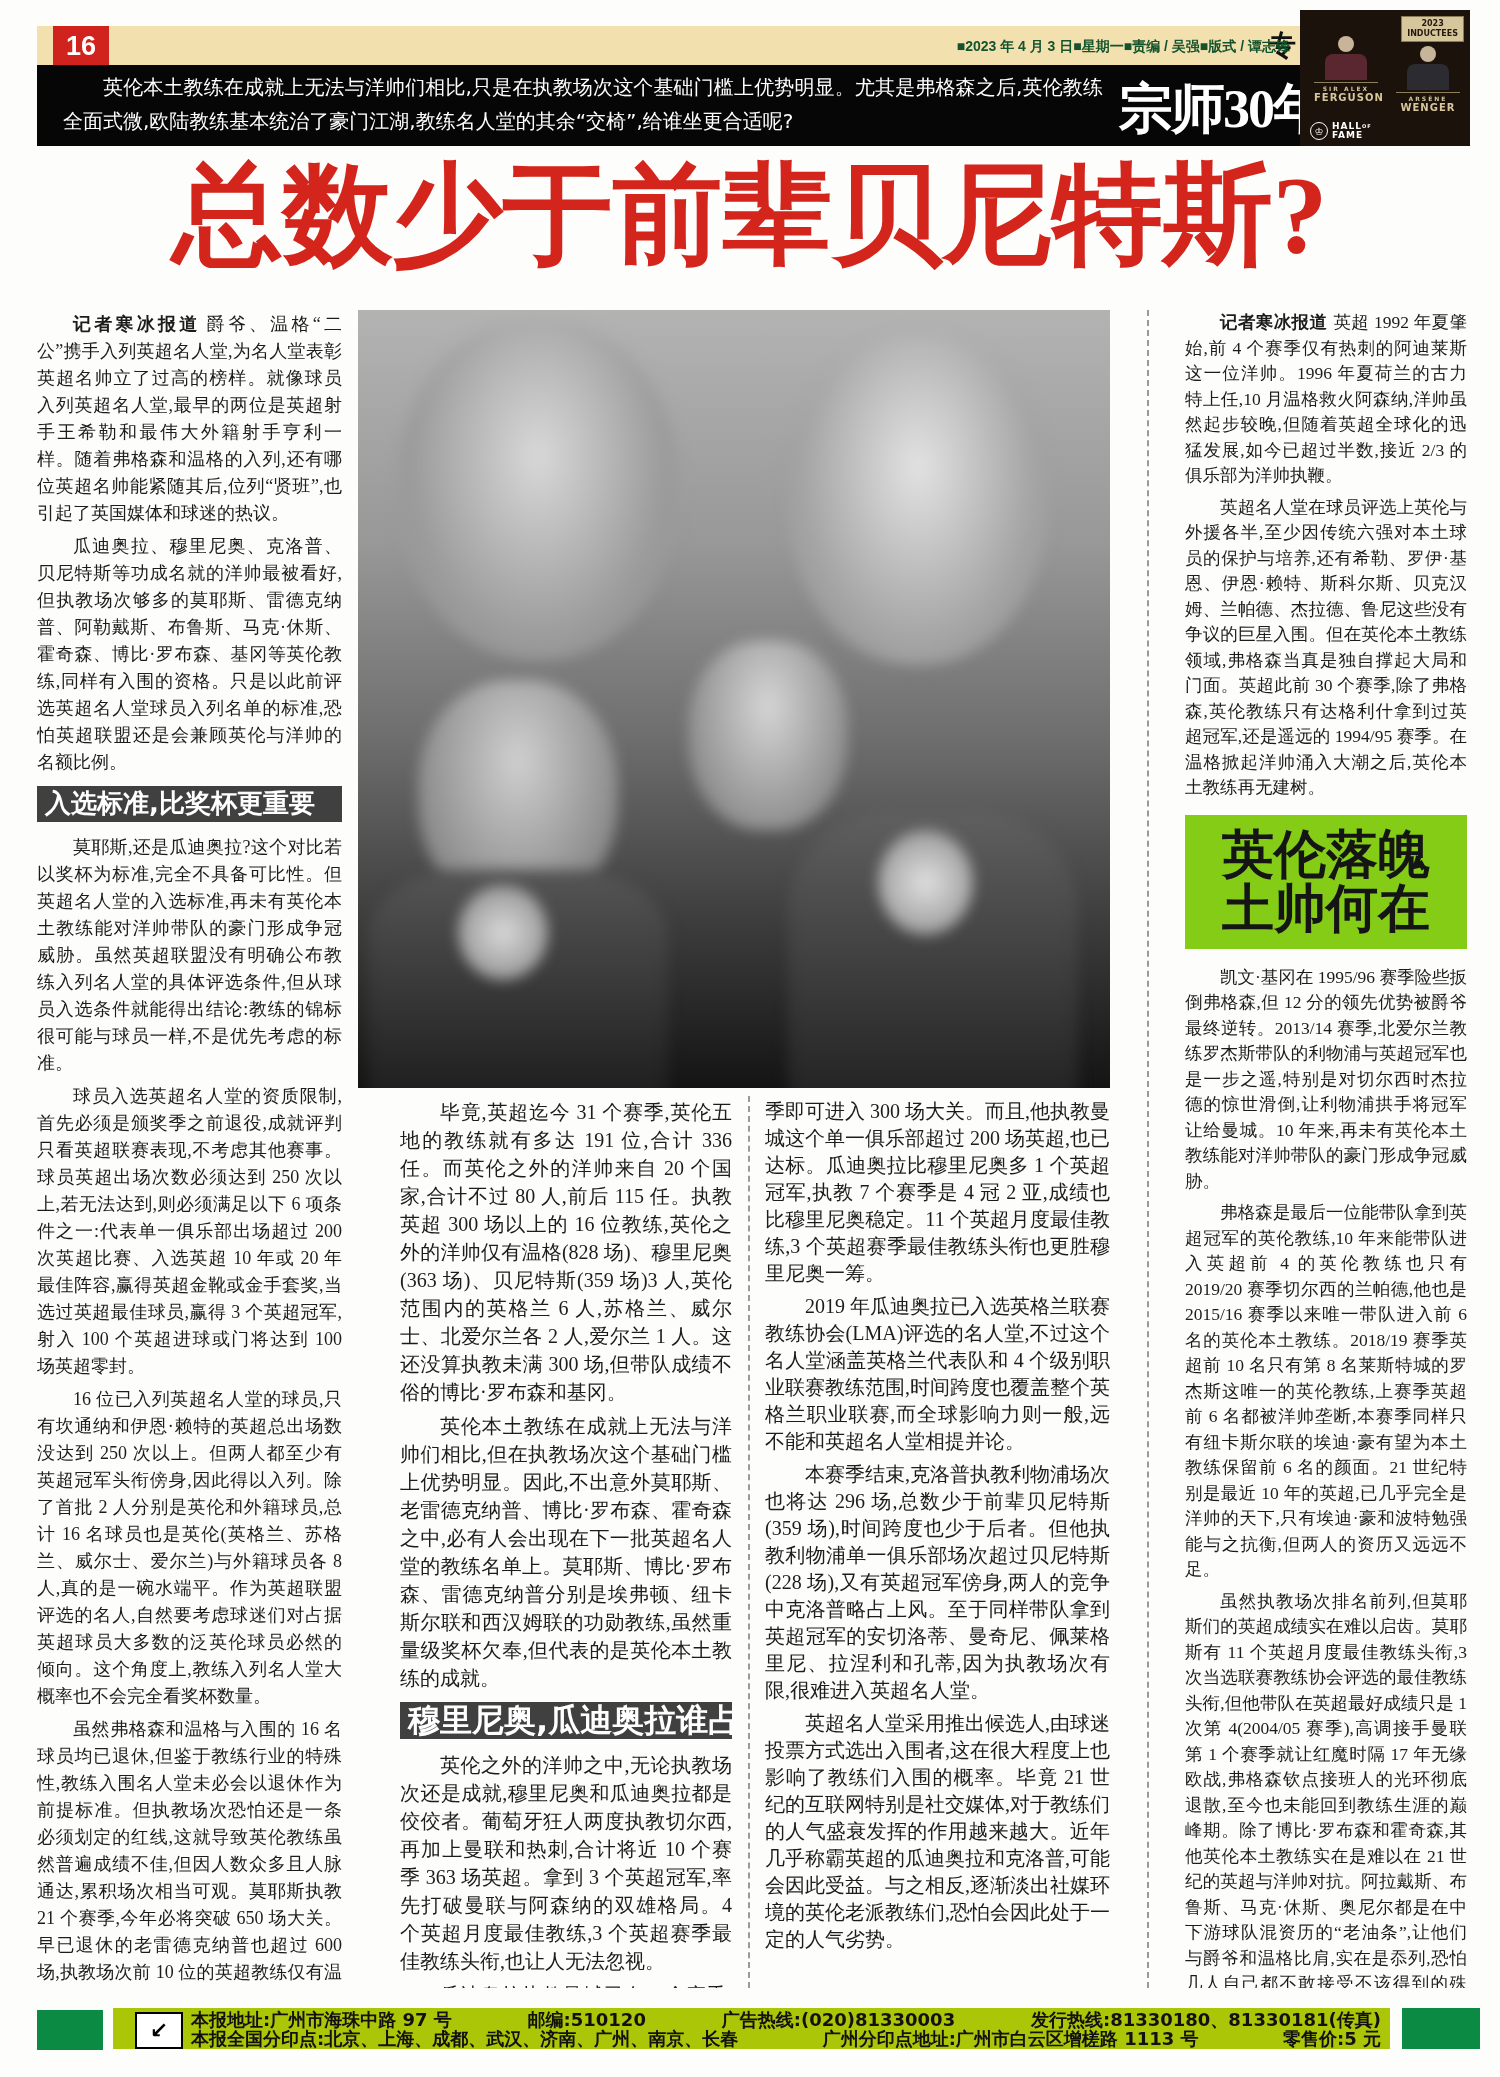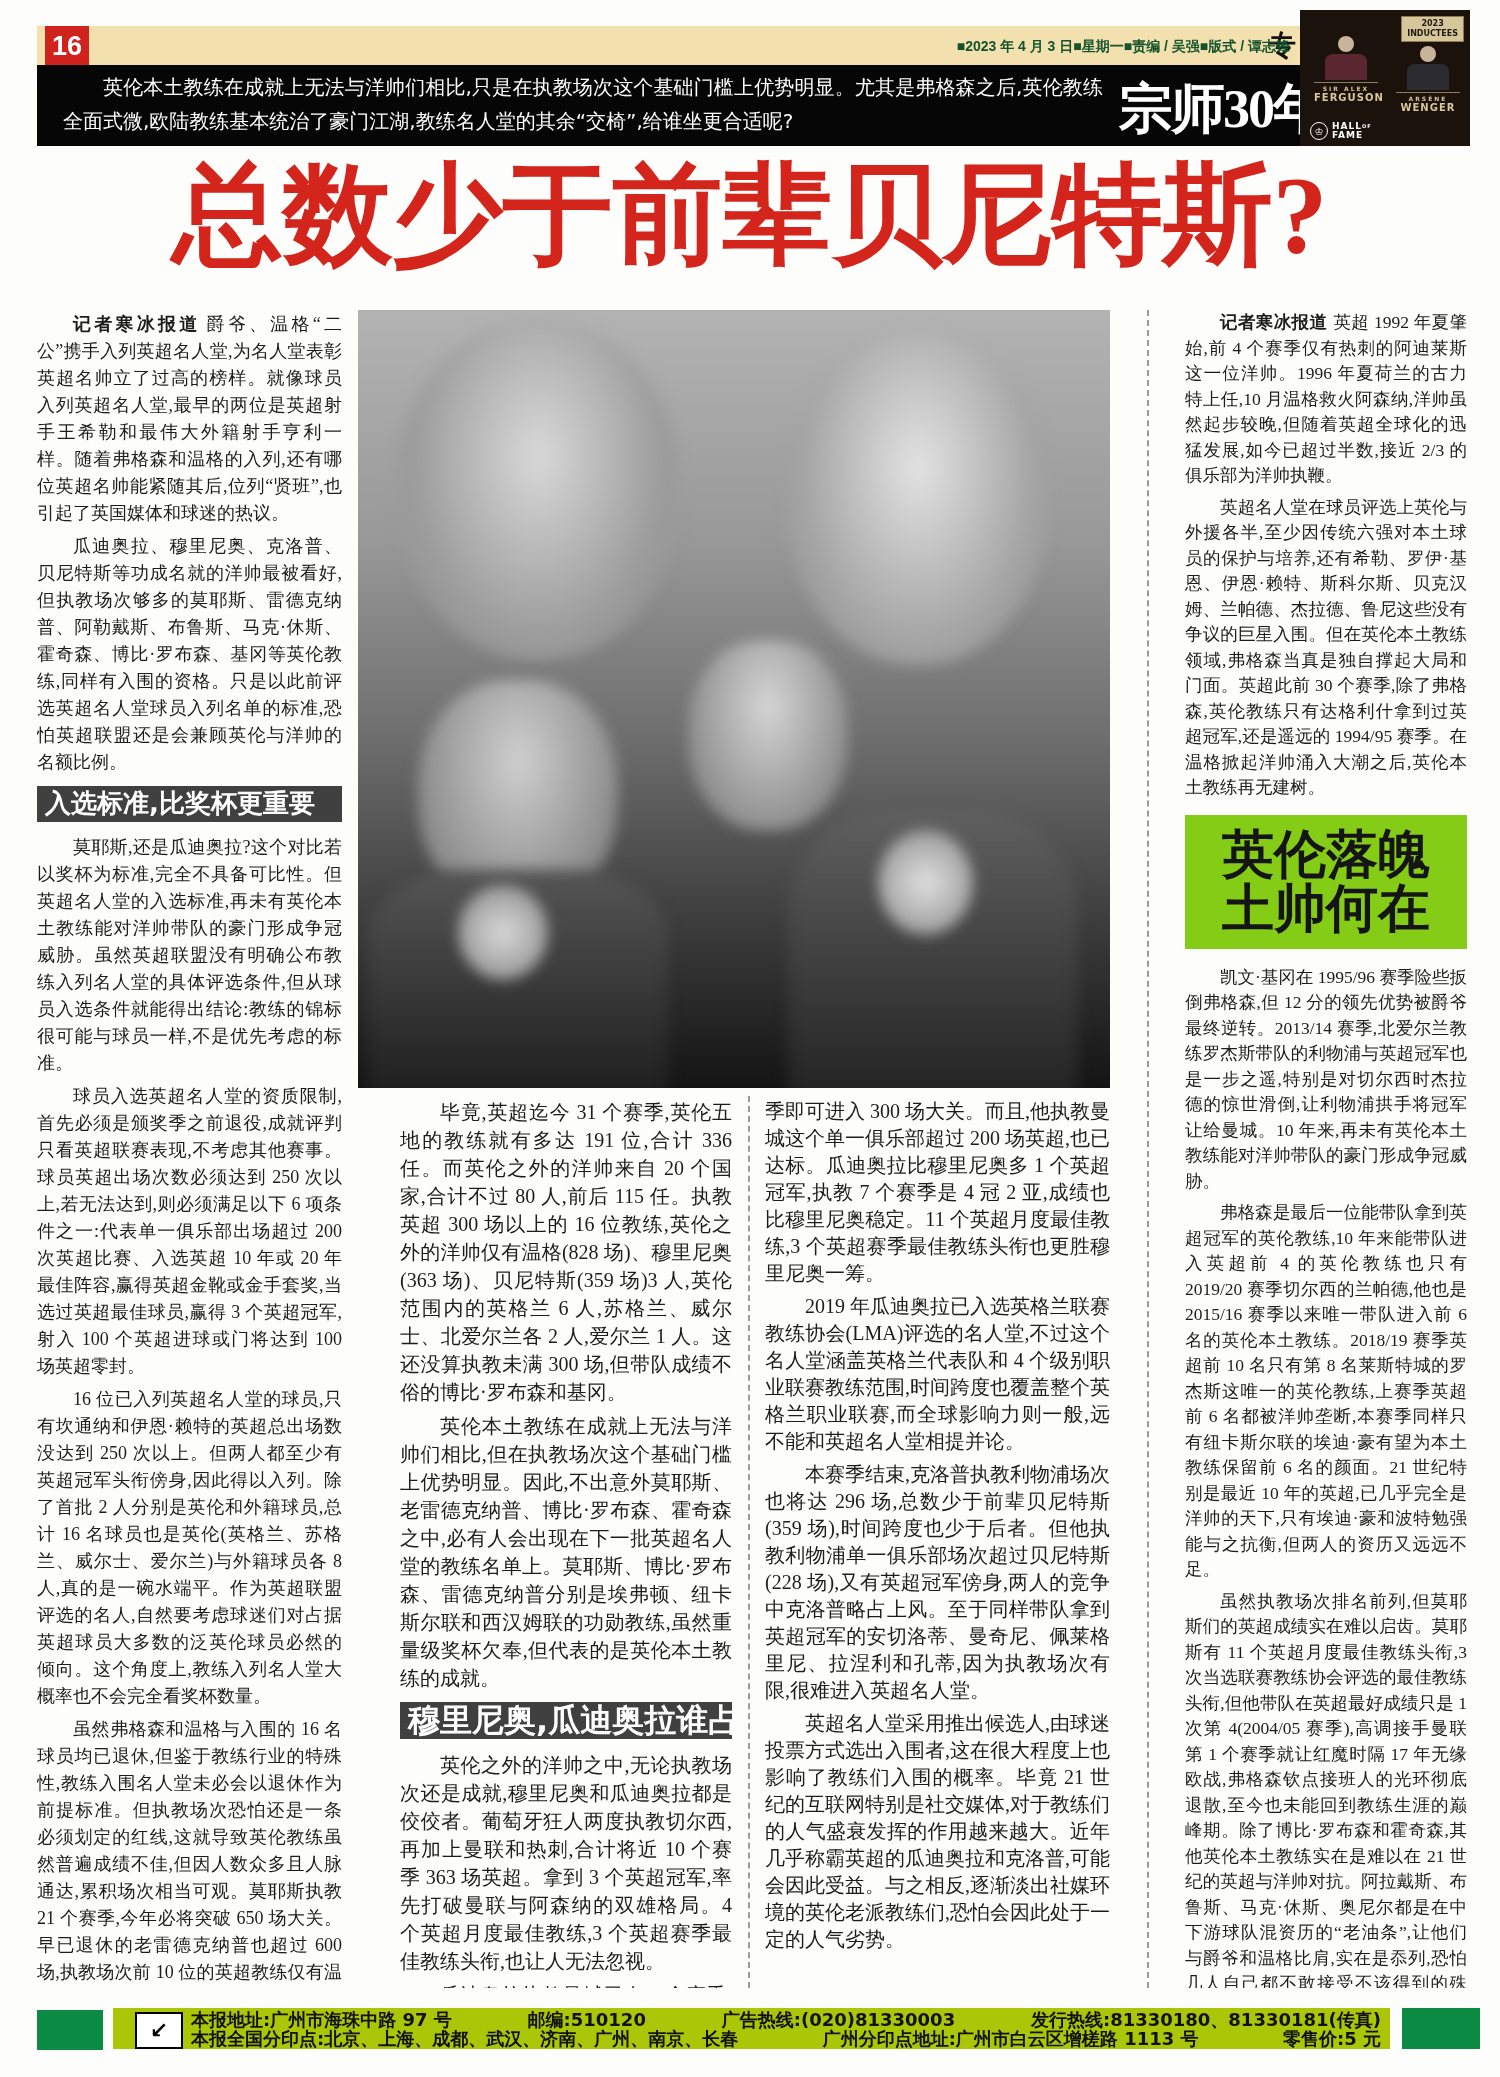--- a/index.html
+++ b/index.html
@@ -1,21 +1,21 @@
 <!DOCTYPE html>
 <html><head>
 <meta charset="utf-8">
 <style>
   html,body{margin:0;padding:0;background:#e8e8e8;}
   #page{position:relative;width:1500px;height:2077px;background:#fdfdfc;overflow:hidden;
         font-family:"Liberation Serif","DejaVu Serif",serif;color:#1c1c1c;}
   
   .masthead{position:absolute;left:37px;top:26px;width:1263px;height:40px;background:#f2e1ae;
             display:flex;align-items:center;}
-  .pageno{position:absolute;left:8px;top:0;width:44px;height:40px;background:#d0231d;color:#fff;
+  .pageno{position:absolute;left:16px;top:0;width:56px;height:40px;background:#d0231d;color:#fff;
           font-family:"Liberation Sans","DejaVu Sans",sans-serif;font-weight:bold;font-size:27px;
           display:flex;align-items:center;justify-content:center;}
   .section-title{position:absolute;left:0;width:100%;text-align:right;
           font-family:"DejaVu Sans","Liberation Sans",sans-serif;font-weight:bold;font-size:28px;
           letter-spacing:10px;color:#111;padding-left:44px;}
   .masthead-meta{position:absolute;right:10px;top:12px;font-size:14px;font-weight:bold;
           font-family:"Liberation Sans","DejaVu Sans",sans-serif;color:#14532d;}
   .black-band{position:absolute;left:37px;top:65px;width:1263px;height:81px;background:#060606;}
   .band-intro{position:absolute;left:26px;top:5px;width:1040px;color:#fff;font-size:20px;
           line-height:34px;text-indent:2em;text-align:justify;

